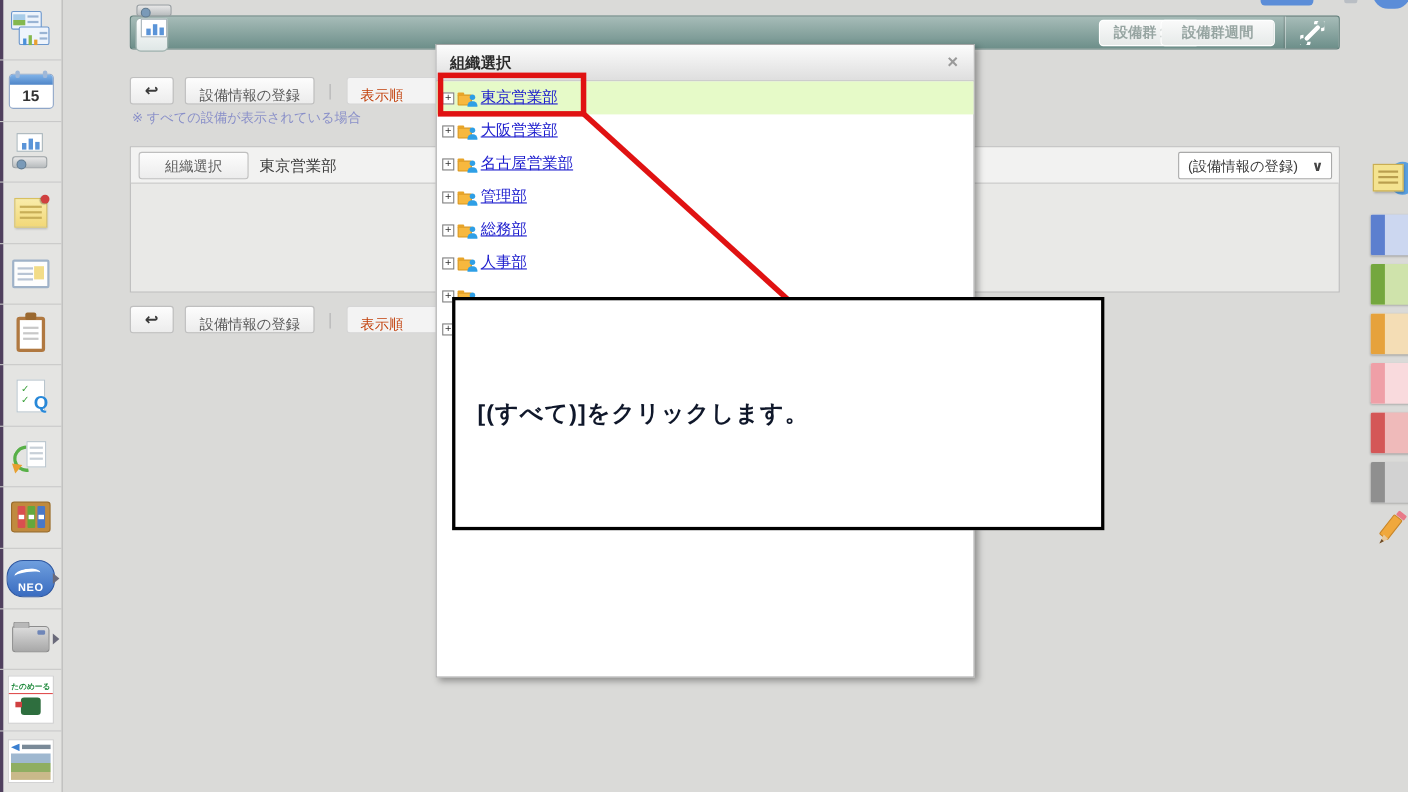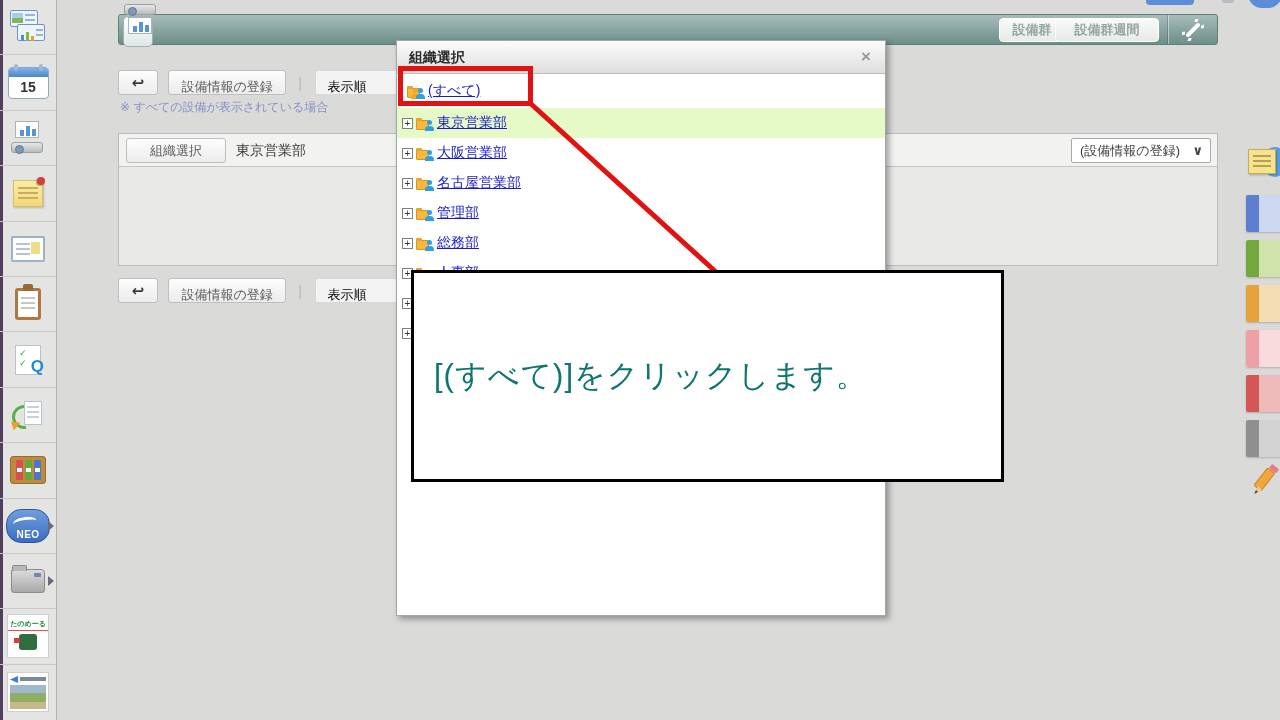--- a/index.html
+++ b/index.html
@@ -65,21 +65,21 @@
   .toolbar{ position:absolute; left:118px; height:25px; z-index:1; }
   #toolbar-1{ top:70px; } #toolbar-2{ top:278px; }
   .tb-btn{
     display:inline-block; height:25px; padding:4px 12px; margin-right:6px;
     background:linear-gradient(#fdfdfd,#ececec); border:1px solid #bfbfbf;
     border-radius:3px; color:#5a5a5a; font-size:13px; line-height:23px;
     vertical-align:top; white-space:nowrap;
   }
   .tb-btn.back{ width:40px; padding:0; text-align:center; font-size:15px; font-weight:bold; color:#3a3a3a; }
   .tb-sep{ display:inline-block; color:#b9b9b9; font-size:15px; line-height:25px; margin:0 8px 0 2px; vertical-align:top;}
-  .tb-btn.disabled{ color:#000000; background:#f3f3f3; border-color:#d6d6d6; width:92px; overflow:hidden;}
+  .tb-btn.disabled{ color:#c2410c; background:#f3f3f3; border-color:#d6d6d6; width:92px; overflow:hidden;}
   #note-line{
     position:absolute; left:120px; top:99px; font-size:12px; color:var(--note-blue);
     white-space:nowrap; z-index:1;
   }
   
   #org-panel{
     position:absolute; left:118px; top:133px; width:1100px; height:133px;
     border:1px solid #bcbcbc; background:#e9e9e7; z-index:1;
   }
   #org-row{
@@ -147,21 +147,21 @@
   #red-box{
     position:absolute; left:398px; top:66px; width:135px; height:40px;
     border:5px solid var(--annot-red); z-index:20;
   }
   #annot-svg{ position:absolute; left:0; top:0; width:1280px; height:720px; z-index:19; pointer-events:none; }
   #callout{
     position:absolute; left:411px; top:270px; width:593px; height:212px;
     background:#ffffff; border:3px solid #000; z-index:22;
     display:flex; align-items:center; padding-left:20px;
   }
-  #callout-text{ font-size:31px; color:#0f766e; letter-spacing:1px; }
+  #callout-text{ font-size:21px; color:#0f172a; letter-spacing:1px;font-weight:bold; }
   
   .color-tab{
     position:absolute; left:1246px; width:40px; height:37px; border-radius:2px;
     overflow:hidden; z-index:3; box-shadow:0 1px 2px rgba(0,0,0,0.2);
   }
   .tab-dark{ position:absolute; left:0; top:0; width:13px; height:100%; display:block; }
   #note-widget{ position:absolute; left:1246px; top:143px; width:40px; height:42px; z-index:3;}
   #note-widget .blue{
     position:absolute; right:0; top:4px; width:22px; height:30px; background:#5aa0e0; border-radius:11px;
   }
@@ -384,28 +384,20 @@
   <span class="tb-btn">設備情報の登録</span>
   <span class="tb-sep">|</span>
   <span class="tb-btn disabled">表示順</span>
 </div>
 
 <div id="modal">
   <div id="modal-title-bar">
     <span id="modal-title">組織選択</span>
     <span id="modal-close">×</span>
   </div>
-  <div class="trow" style="height:34px;">
-    <span class="fp" style="margin-left:5px;">
-        <i class="f"></i>
-        <i class="p p2"></i>
-        <i class="p"></i>
-      </span>
-    <a href="#">(すべて)</a>
-  </div>
   <div class="trow selected">
     <span class="expand">+</span>
     <span class="fp">
         <i class="f"></i>
         <i class="p"></i>
       </span>
     <a href="#">東京営業部</a>
   </div>
   <div class="trow">
     <span class="expand">+</span>

